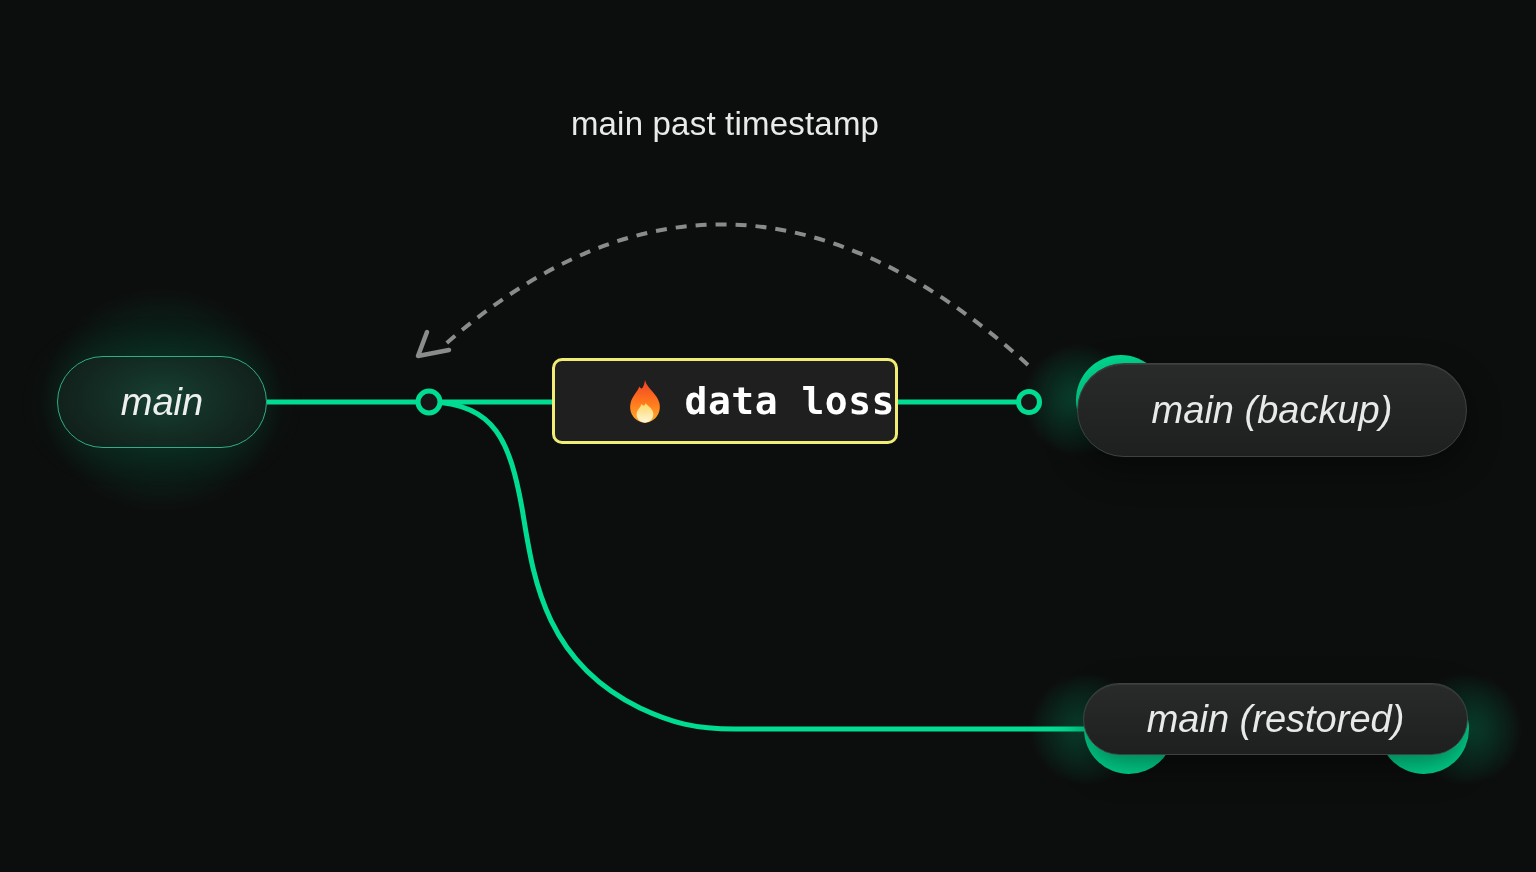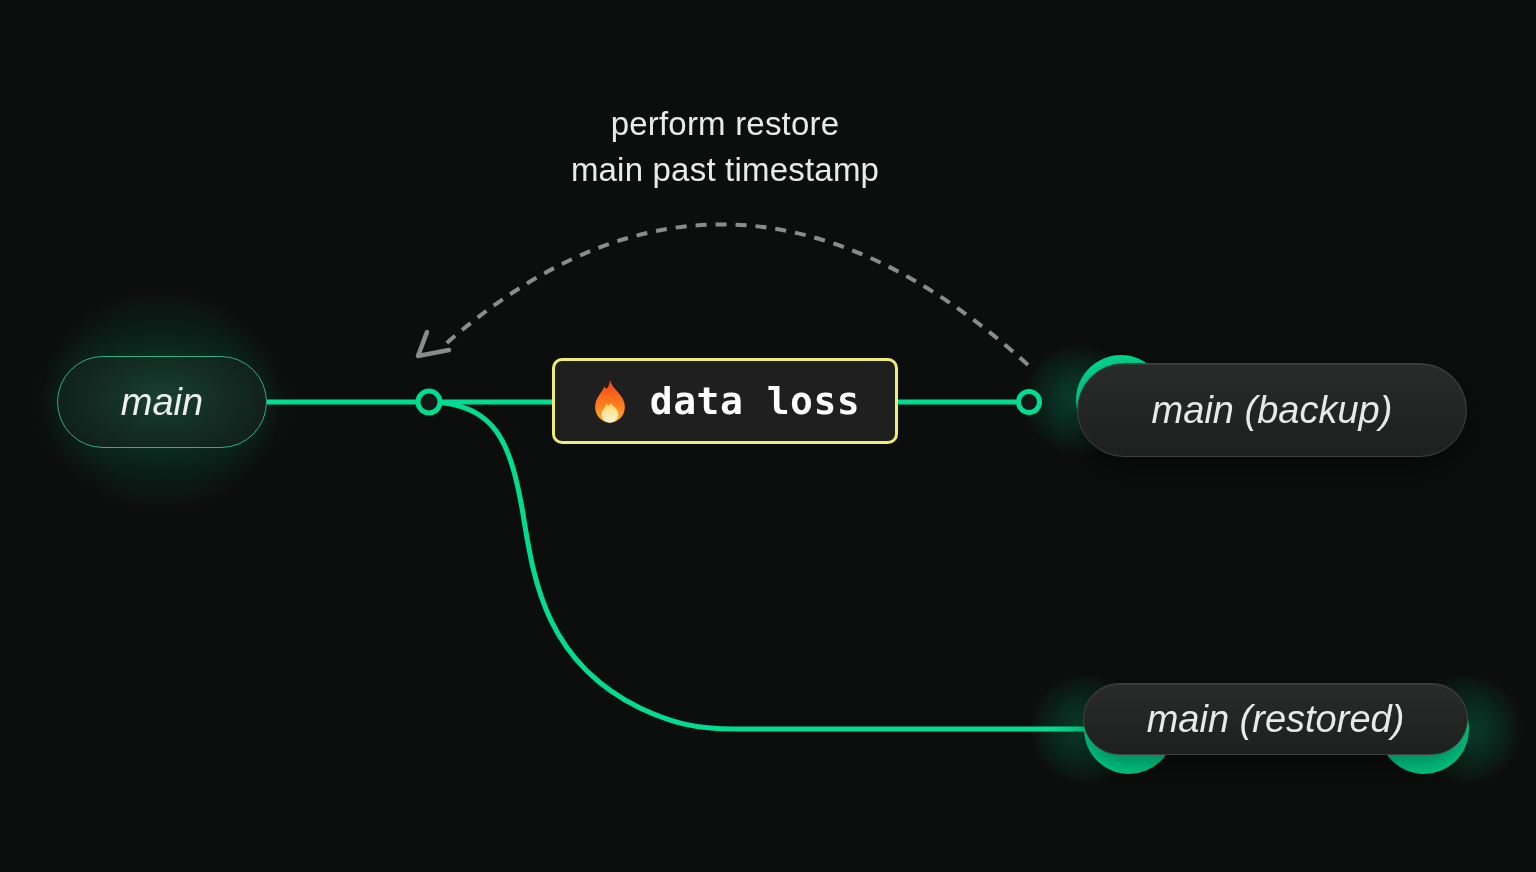--- a/index.html
+++ b/index.html
@@ -42,21 +42,21 @@
   }
 
   
   .event-box{
     left:552px;top:358px;
     width:346px;height:86px;
     box-sizing:border-box;
     background:#1e1f1e;
     border:3px solid #f1ec75;
     border-radius:10px;
-    display:flex;align-items:center;justify-content:center;
+    display:flex;align-items:center;justify-content:flex-end;
     gap:20px;
     color:#ffffff;
     font-family:"DejaVu Sans Mono", monospace;
     font-weight:bold;
     font-size:38px;
     letter-spacing:0.5px;
   }
 
   
   .pill{
@@ -109,21 +109,20 @@
 
     <circle cx="1121" cy="400" r="45" fill="#00dd92"></circle>
     <circle cx="1129" cy="729" r="45" fill="#00dd92"></circle>
     <circle cx="1424" cy="729" r="45" fill="#00dd92"></circle>
 
     <circle cx="429" cy="402" r="11" fill="#151716" stroke="#00dd92" stroke-width="5"></circle>
     <circle cx="1029" cy="402" r="10.5" fill="#151716" stroke="#00dd92" stroke-width="5"></circle>
   </svg>
 
   <div class="annotation abs">
-    <div>perform restore</div>
     <div>main past timestamp</div>
   </div>
 
   <div class="event-box abs">
     <svg width="40" height="46" viewBox="0 0 36 40">
       <defs>
         <linearGradient id="fg" x1="0" y1="0" x2="0" y2="1">
           <stop offset="0" stop-color="#ef4123"></stop>
           <stop offset="0.55" stop-color="#ff7a1d"></stop>
           <stop offset="1" stop-color="#ffb02e"></stop>

